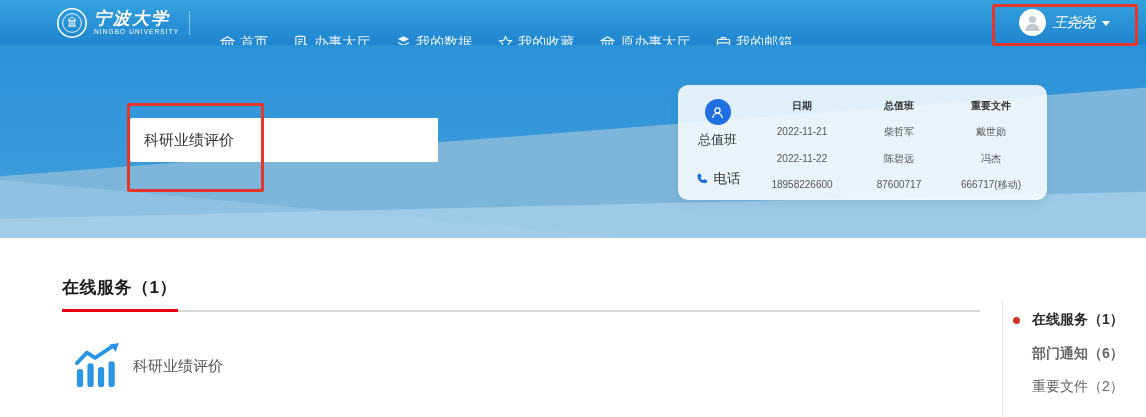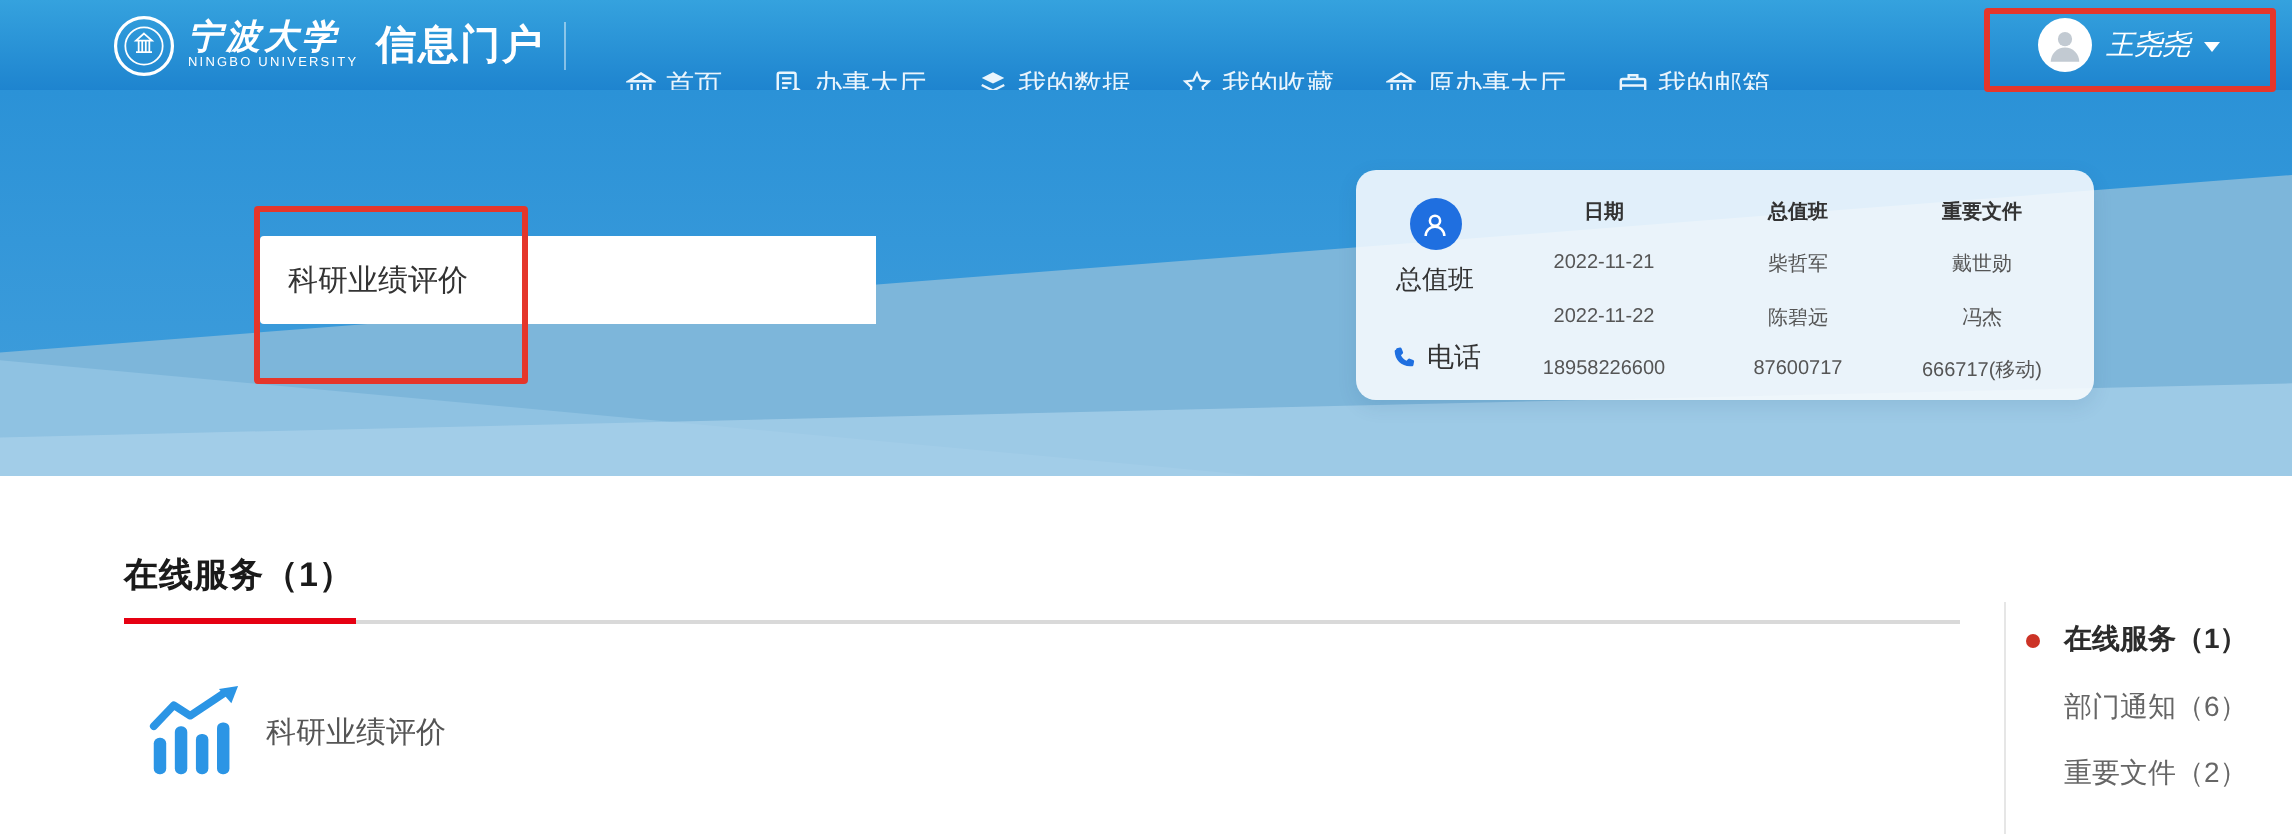--- a/index.html
+++ b/index.html
@@ -71,41 +71,40 @@
   .rule-gray{position:absolute;left:62px;top:310px;width:918px;height:2px;background:#d9d9d9;}
   .rule-red{position:absolute;left:62px;top:309px;width:116px;height:3px;background:#e60012;}
   .service{position:absolute;left:74px;top:342px;display:flex;align-items:center;gap:13px;cursor:pointer;}
   .service svg{width:46px;height:48px;color:#2b95e5;}
   .service-label{font-size:15px;color:#555;}
 
   .side-line{position:absolute;left:1002px;top:301px;width:1px;height:116px;background:#e6e6e6;}
   .side-item{position:absolute;left:1032px;font-size:14px;color:#666;white-space:nowrap;cursor:pointer;}
   .side-item.active{color:#2b2b2b;font-weight:bold;}
   .side-item-1{top:311px;}
-  .side-item-2{top:345px;}
+  .side-item-2{top:345px;font-weight:bold;}
   .side-item-3{top:378px;}
   .side-dot{position:absolute;left:1013px;top:317px;width:7px;height:7px;border-radius:50%;background:#cc3326;}
 </style>
 </head>
 <body>
 
 <div class="stage">
 
   <header class="topbar">
     <div class="logo">
       <svg class="seal" viewBox="0 0 36 36">
         <circle cx="18" cy="18" r="16" fill="none" stroke="#fff" stroke-width="1.8"></circle>
         <circle cx="18" cy="18" r="10.5" fill="none" stroke="#fff" stroke-width="1"></circle>
         <path d="M18 11 l4.5 4 h-9 z M15 15.5 v6 M21 15.5 v6 M13.5 21.5 h9 M17 15.5 v6 M19 15.5 v6" fill="none" stroke="#fff" stroke-width="1"></path>
       </svg>
       <div class="logo-names">
         <div class="logo-cn">宁波大学</div>
         <div class="logo-en">NINGBO UNIVERSITY</div>
       </div>
-      <div class="logo-portal">信息门户</div>
     </div>
     <div class="logo-divider"></div>
 
     <nav class="nav">
       <a class="nav-item">
         <svg viewBox="0 0 16 16">
           <path d="M1.5 6 L8 1.8 L14.5 6 Z M3 7.5 v4.5 M6.3 7.5 v4.5 M9.7 7.5 v4.5 M13 7.5 v4.5 M1.5 13.5 h13" fill="none" stroke="currentColor" stroke-width="1.3"></path>
         </svg>
         <span>首页</span>
       </a>

